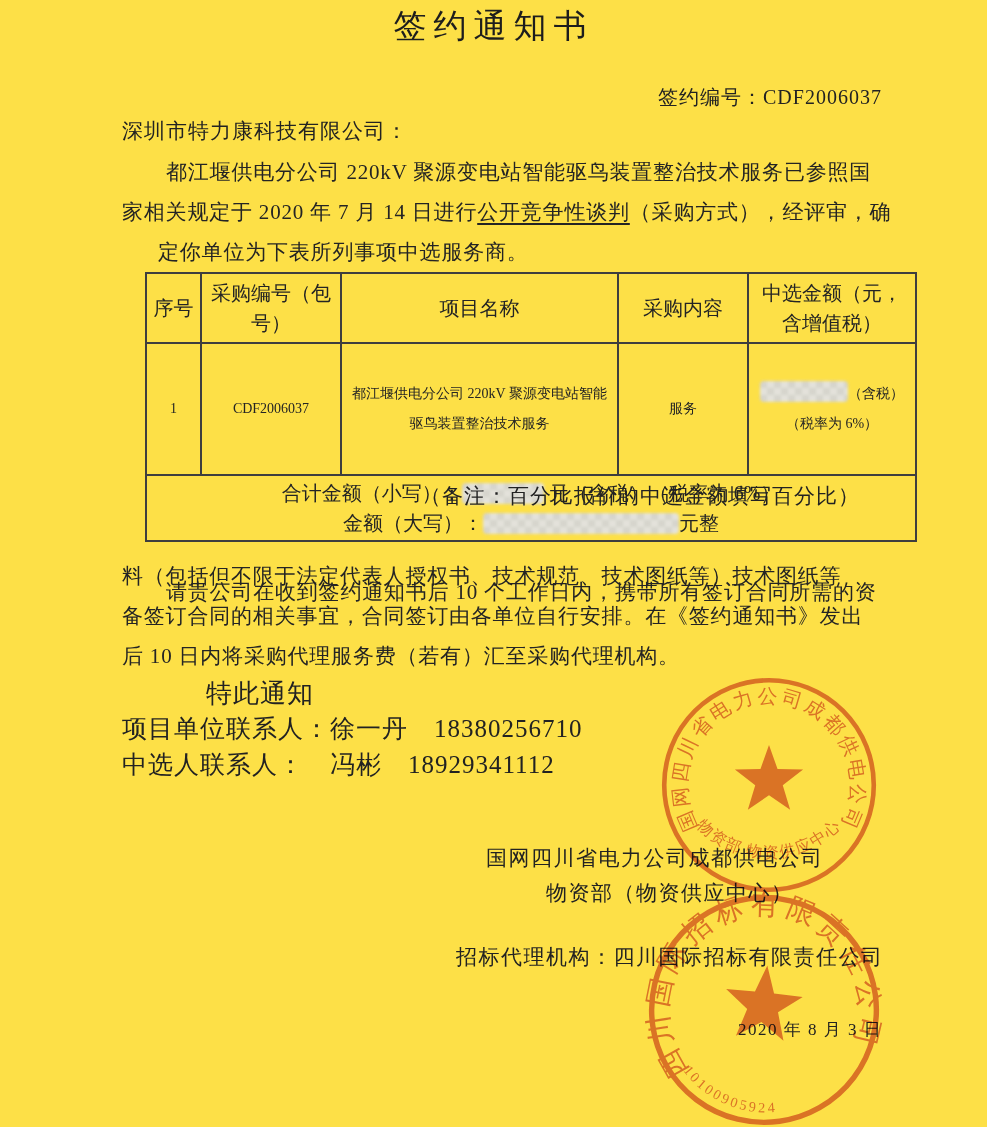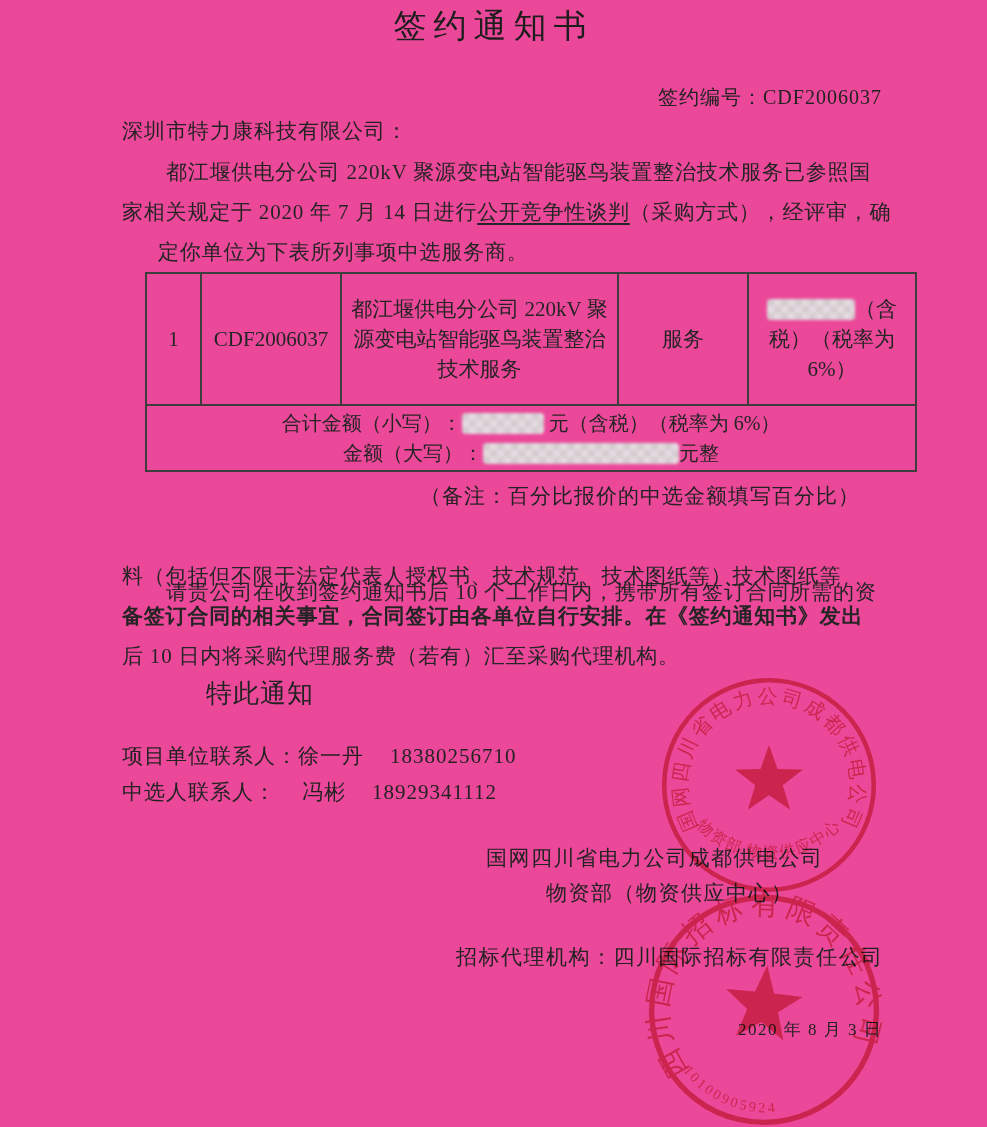--- a/index.html
+++ b/index.html
@@ -1,19 +1,19 @@
 <!DOCTYPE html>
 <html><head>
 <meta charset="utf-8">
 <style>
   html,body{margin:0;padding:0;background:#ffffff;}
   .page{
     position:relative;
     width:987px;height:1127px;
-    background:#ec4899;
+    background:#fde047;
     font-family:"Liberation Serif","DejaVu Serif",serif;
     color:#222;
     overflow:hidden;
   }
   .abs{position:absolute;}
   .doc-title{
     top:4px;left:0;width:987px;
     text-align:center;
     font-size:33px;letter-spacing:7px;
     color:#1d1d1d;
@@ -29,32 +29,32 @@
     font-size:20px;color:#242424;
   }
   table.main th,table.main td{
     border:2px solid #3e3e3e;
     font-weight:normal;
     text-align:center;vertical-align:middle;
     padding:2px 6px;
     line-height:30px;
   }
   th.hdr{height:64px;line-height:28px;}
-  td.datarow{height:126px;line-height:34px;font-size:21px;}
+  td.datarow{height:126px;line-height:34px;font-size:14px;}
   td.totals{ text-align:left;padding:4px 12px;line-height:27px;height:58px;font-family:Liberation Serif, serif;}
   .redact{
     display:inline-block;vertical-align:-4px;
     height:21px;border-radius:4px;
     background:repeating-conic-gradient(#e3e3e3 0% 25%, #d4d4d4 0% 50%) 0 0/14px 14px;
     filter:blur(1.6px);
     opacity:.95;
   }
   .remark{top:482px;left:420px;font-size:21px;letter-spacing:1px;}
   .notice{top:676px;left:206px;font-size:26px;letter-spacing:1px;}
-  .contact{font-size:21px;letter-spacing:1px;white-space:nowrap;margin-top:30px;}
+  .contact{font-size:25px;letter-spacing:1px;white-space:nowrap;}
   .cgap2{display:inline-block;width:26px;}
   .issuer1{top:844px;left:486px;font-size:21px;letter-spacing:1.5px;}
   .issuer2{top:879px;left:546px;font-size:21px;letter-spacing:1.5px;}
   .agency{top:943px;left:456px;font-size:21px;letter-spacing:1.5px;}
   .datefield{top:1018px;left:738px;font-size:17px;letter-spacing:1.5px;text-align:center;}
   .stamp{position:absolute;mix-blend-mode:multiply;opacity:.82;}
   .stamp text{font-family:"Liberation Serif","DejaVu Serif",serif;}
 </style>
 </head>
 <body>
@@ -73,41 +73,48 @@
 
   <table class="main">
     <colgroup>
       <col style="width:55px">
         <col style="width:140px">
         <col style="width:277px">
         <col style="width:130px">
         <col style="width:168px">
     </colgroup>
     <tbody>
+        <tr>
+      <th class="hdr">序号</th>
+      <th class="hdr">采购编号（包号）</th>
+      <th class="hdr">项目名称</th>
+      <th class="hdr">采购内容</th>
+      <th class="hdr">中选金额（元，含增值税）</th>
+    </tr>
     <tr>
       <td class="datarow">1</td>
       <td class="datarow">CDF2006037</td>
       <td class="datarow">都江堰供电分公司 220kV 聚源变电站智能驱鸟装置整治技术服务</td>
       <td class="datarow">服务</td>
       <td class="datarow"><span class="redact" style="width:88px"></span><span>（含税）（税率为 6%）</span></td>
     </tr>
     <tr>
       <td class="totals" colspan="5">
         <div><span>合计金额（小写）：</span><span class="redact" style="width:82px"></span> <span>元（含税）（税率为 6%）</span></div>
         <div><span>金额（大写）：</span><span class="redact" style="width:196px"></span><span>元整</span></div>
       </td>
     </tr>
   </tbody>
     </table>
 
   <div class="abs remark">（备注：百分比报价的中选金额填写百分比）</div>
 
   <div class="abs bodyline indent" style="top:536px;left:122px;margin-top:42px;">请贵公司在收到签约通知书后 10 个工作日内，携带所有签订合同所需的资</div>
   <div class="abs bodyline" style="top:562px;left:122px;">料（包括但不限于法定代表人授权书、技术规范、技术图纸等）技术图纸等</div>
-  <div class="abs bodyline" style="top:602px;left:122px;font-weight:bold;">备签订合同的相关事宜，合同签订由各单位自行安排。在《签约通知书》发出</div>
+  <div class="abs bodyline" style="top:602px;left:122px;">备签订合同的相关事宜，合同签订由各单位自行安排。在《签约通知书》发出</div>
   <div class="abs bodyline" style="top:642px;left:122px;">后 10 日内将采购代理服务费（若有）汇至采购代理机构。</div>
 
   <div class="abs notice">特此通知</div>
 
   <div class="abs contact" style="top:712px;left:122px;"><span>项目单位联系人：</span><span>徐一丹</span><span class="cgap2"></span><span>18380256710</span></div>
   <div class="abs contact" style="top:748px;left:122px;text-align:center;"><span>中选人联系人：</span><span class="cgap2"></span><span>冯彬</span><span class="cgap2"></span><span>18929341112</span></div>
 
   <div class="abs issuer1">国网四川省电力公司成都供电公司</div>
   <div class="abs issuer2">物资部（物资供应中心）</div>
   <div class="abs agency">招标代理机构：四川国际招标有限责任公司</div>

